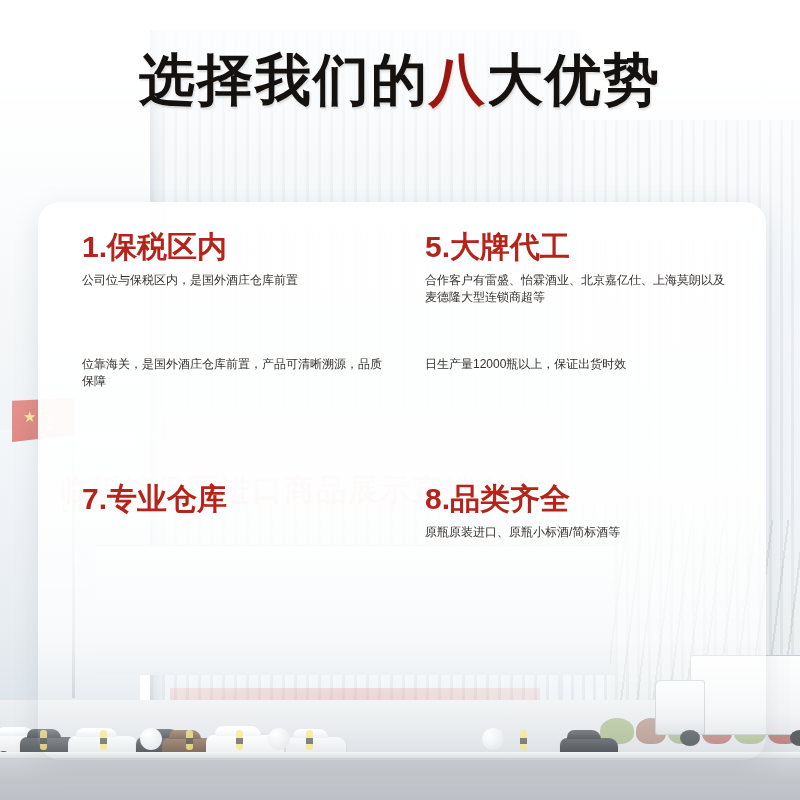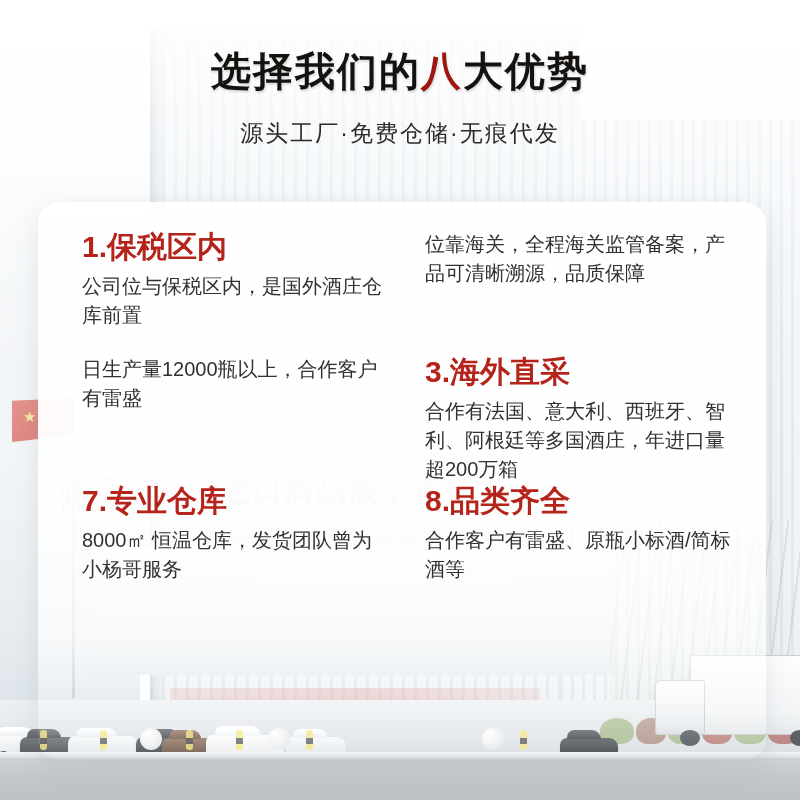--- a/index.html
+++ b/index.html
@@ -166,21 +166,21 @@
     font-size: 11px; letter-spacing: 3px; font-weight: 700;
     color: rgba(120,132,144,.45);
     white-space: nowrap;
   }
 
   
   .header { position: absolute; left: 0; top: 0; width: 800px; text-align: center; }
   .title {
     margin-top: 52px;
     font-family: "Liberation Serif", "DejaVu Serif", serif;
-    font-size: 40px; font-weight: 700; color: #15110f;
+    font-size: 56px; font-weight: 700; color: #15110f;
     letter-spacing: 2px; line-height: 1;
     text-shadow: 1px 2px 2px rgba(120,120,120,.25);
   }
   .title .accent { color: #9c1710; }
   .subtitle {
     margin-top: 26px;
     font-size: 23px; color: #2d2a28; letter-spacing: 2px; font-weight: 500;
   }
 
   
@@ -204,21 +204,21 @@
     column-gap: 28px;
     padding: 28px 26px 26px 44px;
   }
   .item { padding-right: 8px; }
   .item-title {
     font-size: 30px; font-weight: 700; color: #b5241a;
     letter-spacing: 0px; line-height: 1.1; margin-bottom: 9px;
     white-space: nowrap;
   }
   .item-desc {
-    font-size: 20px; color: #34302e; line-height: 1.45; font-weight: 500;
+    font-size: 12px; color: #34302e; line-height: 1.45; font-weight: 500;
     max-width: 330px;
   }
   .col-right .item-desc { max-width: 340px; }
 </style>
 </head>
 <body>
 
 <div id="page">
 
   <div class="photo">
@@ -300,46 +300,44 @@
     <div class="curb"></div>
     <div class="road"></div>
     <div class="haze"></div>
   </div>
 
   <div class="watermark">临沂综保区进口商品展示直销中心</div>
   <div class="watermark-sub">LINYI</div>
 
   <div class="header">
     <div class="title"><span>选择我们的</span><span class="accent">八</span><span>大优势</span></div>
-    <div class="subtitle">源头工厂·免费仓储·无痕代发</div>
   </div>
 
   <div class="card"></div>
 
   <div class="grid">
     <div class="item col-left">
       <div class="item-title">1.保税区内</div>
       <div class="item-desc">公司位与保税区内，是国外酒庄仓库前置</div>
     </div>
+    <div class="item col-right">
+      <div class="item-title">5.大牌代工</div>
+      <div class="item-desc">合作客户有雷盛、怡霖酒业、北京嘉亿仕、上海莫朗以及麦德隆大型连锁商超等</div>
+    </div>
 
     <div class="item col-left">
-      <div class="item-desc">位靠海关，全程海关监管备案，产品可清晰溯源，品质保障</div>
+      <div class="item-desc">位靠海关，是国外酒庄仓库前置，产品可清晰溯源，品质保障</div>
     </div>
     <div class="item col-right">
-      <div class="item-desc">日生产量12000瓶以上，合作客户有雷盛</div>
-    </div>
-
-    <div class="item col-left">
-      <div class="item-title">3.海外直采</div>
-      <div class="item-desc">合作有法国、意大利、西班牙、智利、阿根廷等多国酒庄，年进口量超200万箱</div>
-    </div>
+      <div class="item-desc">日生产量12000瓶以上，保证出货时效</div>
+    </div>
+
     <div class="item col-right">
       <div class="item-title">7.专业仓库</div>
-      <div class="item-desc">8000㎡ 恒温仓库，发货团队曾为小杨哥服务</div>
     </div>
 
     <div class="item col-left">
       <div class="item-title">8.品类齐全</div>
-      <div class="item-desc">合作客户有雷盛、原瓶小标酒/简标酒等</div>
+      <div class="item-desc">原瓶原装进口、原瓶小标酒/简标酒等</div>
     </div>
   </div>
 
 </div>
 
 </body></html>

